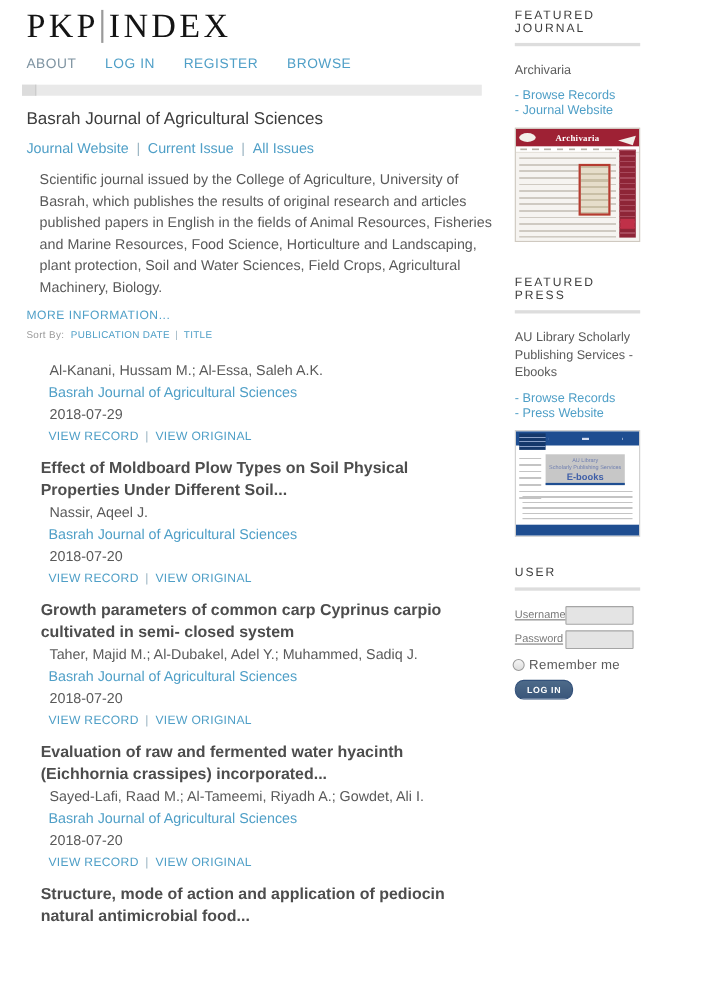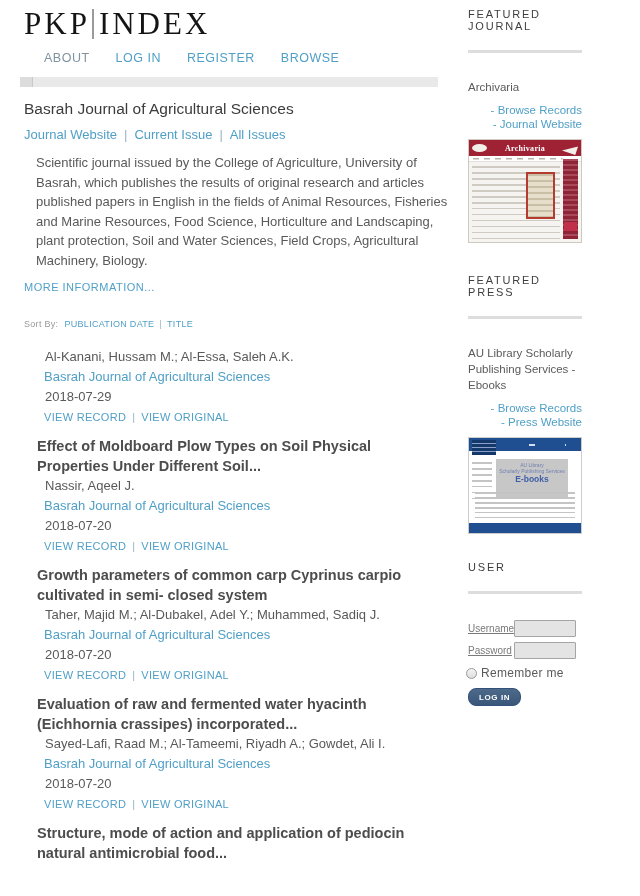--- a/index.html
+++ b/index.html
@@ -6,52 +6,52 @@
   html,body { background:#fff; }
   body { font-family:"Liberation Sans", sans-serif; }
   .frame { position:relative; width:640px; height:896px; overflow:hidden; background:#fff; }
 
   
   .main-col { position:absolute; left:24px; top:6px; width:416px; }
 
   .logo { font-family:"Liberation Serif", serif; font-size:31px; color:#141414; letter-spacing:3px; display:flex; align-items:center; height:36px; margin-bottom:9px; white-space:nowrap; }
   .logo .bar { display:inline-block; width:2px; height:30px; background:#9a9a9a; margin:0 5px 0 2px; }
 
-  .topnav { display:flex; gap:26px; font-size:12.5px; letter-spacing:.5px; margin-bottom:12px;margin-left:20px; }
+  .topnav { display:flex; gap:26px; font-size:12.5px; letter-spacing:.5px; margin-bottom:12px; }
   .topnav a { text-decoration:none; color:#4f9fc7; cursor:pointer; }
   .topnav a.muted { color:#7e93a1; }
 
   .divider-bar { position:relative; height:10px; background:#e9e9e9; margin:0 0 13px -4px; width:418px; }
   .divider-bar .chunk { position:absolute; left:0; top:0; width:13px; height:10px; background:#dcdcdc; border-right:1px solid #c9c9c9; }
 
   .journal-title { font-size:15.5px; font-weight:400; color:#3c3c3c; margin-bottom:9px; }
   .journal-links { font-size:13px; color:#4f9fc7; margin-bottom:11px; }
   .journal-links a { color:#4f9fc7; text-decoration:none; cursor:pointer; }
   .sep { color:#9ab4c2; margin:0 7px; }
   .journal-desc { font-size:13px; line-height:19.5px; color:#595959; margin-bottom:7px; width:416px;margin-left:12px; }
-  .more-info { display:inline-block; font-size:11px; letter-spacing:.5px; color:#4f9fc7; text-decoration:none; margin-bottom:26px; cursor:pointer; }
+  .more-info { display:inline-block; font-size:11px; letter-spacing:.5px; color:#4f9fc7; text-decoration:none; margin-bottom:6px; cursor:pointer; }
 
   .sort-bar { font-size:9px; letter-spacing:.3px; margin-bottom:18px; }
   .sort-bar .lbl { color:#9a9a9a; margin-right:6px; }
   .sort-bar a { color:#4f9fc7; text-decoration:none; cursor:pointer; }
   .sort-bar .sep { margin:0 5px; }
 
   .article { margin:0 0 9px 13px; width:402px; }
   .article h2 { font-size:14.5px; line-height:20px; font-weight:700; color:#4d4d4d; }
   .article .meta { font-size:13px; line-height:20px; color:#595959; margin-left:8px; }
   .article .jlink { display:block; font-size:13px; line-height:20px; color:#4f9fc7; text-decoration:none; margin-left:7px; cursor:pointer; }
   .article .views { font-size:11px; line-height:20px; letter-spacing:.3px; margin-left:7px; }
   .article .views a { color:#4f9fc7; text-decoration:none; cursor:pointer; }
   .article .views .sep { margin:0 6px; }
 
   
   .sidebar { position:absolute; left:468px; top:8px; width:114px; }
-  .side-heading { font-size:11px; letter-spacing:1.8px; color:#3e3e3e; padding-bottom:18px; border-bottom:3px solid #ddd; margin-bottom:26px; font-weight:400; }
+  .side-heading { font-size:11px; letter-spacing:1.8px; color:#3e3e3e; padding-bottom:7px; border-bottom:3px solid #ddd; margin-bottom:14px; font-weight:400; }
   .side-name { font-size:11.5px; color:#5a5a5a; line-height:16px; margin-bottom:9px; }
-  .side-links { margin-bottom:8px;text-align:right; }
+  .side-links { margin-bottom:8px; }
   .side-links a { display:block; font-size:11.5px; line-height:13.5px; color:#4f9fc7; text-decoration:none; cursor:pointer; }
 
   
   .thumb-arch { position:relative; width:114px; height:104px; background:#f6f4f1; border:1px solid #cfc9c0; margin-bottom:31px; overflow:hidden; }
   .arch-header { position:relative; height:16px; background:#9e2134; display:flex; align-items:center; }
   .arch-oval { width:15px; height:8px; background:#f2efe9; border-radius:50%; margin-left:3px; }
   .arch-title { flex:1; text-align:center; font-family:"Liberation Serif", serif; font-weight:700; font-size:8px; color:#fff; letter-spacing:.3px; }
   .arch-feather { width:0; height:0; border-left:14px solid transparent; border-bottom:9px solid #f2efe9; margin-right:4px; transform:rotate(18deg); }
   .arch-nav { height:6px; background:#fff; border-bottom:1px solid #e4dfd8; background-image:repeating-linear-gradient(90deg,#b9b2a8 0 6px,transparent 6px 11px); background-size:80% 1.5px; background-repeat:no-repeat; background-position:4px 2px; }
   .arch-body { position:absolute; left:3px; top:26px; width:88px; bottom:3px;
@@ -63,21 +63,21 @@
   .arch-side .blk { position:absolute; left:1px; right:1px; bottom:8px; height:9px; background:#c03048; }
 
   
   .thumb-au { position:relative; width:114px; height:97px; background:#fff; border:1px solid #ccc; margin-bottom:27px; overflow:hidden; }
   .au-header { position:relative; height:13px; background:#1f4e91;
     background-image:repeating-linear-gradient(90deg,transparent 0 30px,#d6def0 30px 36px); background-size:60% 2px; background-repeat:no-repeat; background-position:30px 6px; }
   .au-logo { position:absolute; left:3px; top:2px; width:24px; height:15px; background:#15386b; z-index:2;
     background-image:repeating-linear-gradient(180deg,transparent 0 3px,#8aa0c8 3px 4px); }
   .au-leftcol { position:absolute; left:3px; top:24px; width:20px; height:40px;
     background-image:repeating-linear-gradient(180deg,#c4c4c4 0 1.5px,transparent 1.5px 6px); }
-  .au-banner { position:absolute; left:27px; top:21px; width:72px; height:40px; background:#c7c7c7; text-align:center; padding-top:3px; }
+  .au-banner { position:absolute; left:27px; top:21px; width:72px; height:28px; background:#c7c7c7; text-align:center; padding-top:3px; }
   .au-banner .l1 { font-size:5px; color:#6f7fb0; line-height:6px; }
   .au-banner .l2 { font-size:5px; color:#6f7fb0; line-height:6px; }
   .au-banner .l3 { font-size:8.5px; font-weight:700; color:#3f5fa8; line-height:10px; }
   .au-banner .strip { position:absolute; left:0; right:0; bottom:0; height:2.5px; background:#1f4e91; }
   .au-bodylines { position:absolute; left:6px; right:6px; top:54px; height:26px;
     background-image:repeating-linear-gradient(180deg,#c4c4c4 0 1.5px,transparent 1.5px 5px); }
   .au-footer { position:absolute; left:0; right:0; bottom:0; height:10px; background:#1f4e91; }
 
   
   .user-row { display:flex; align-items:center; margin-bottom:5px; }

